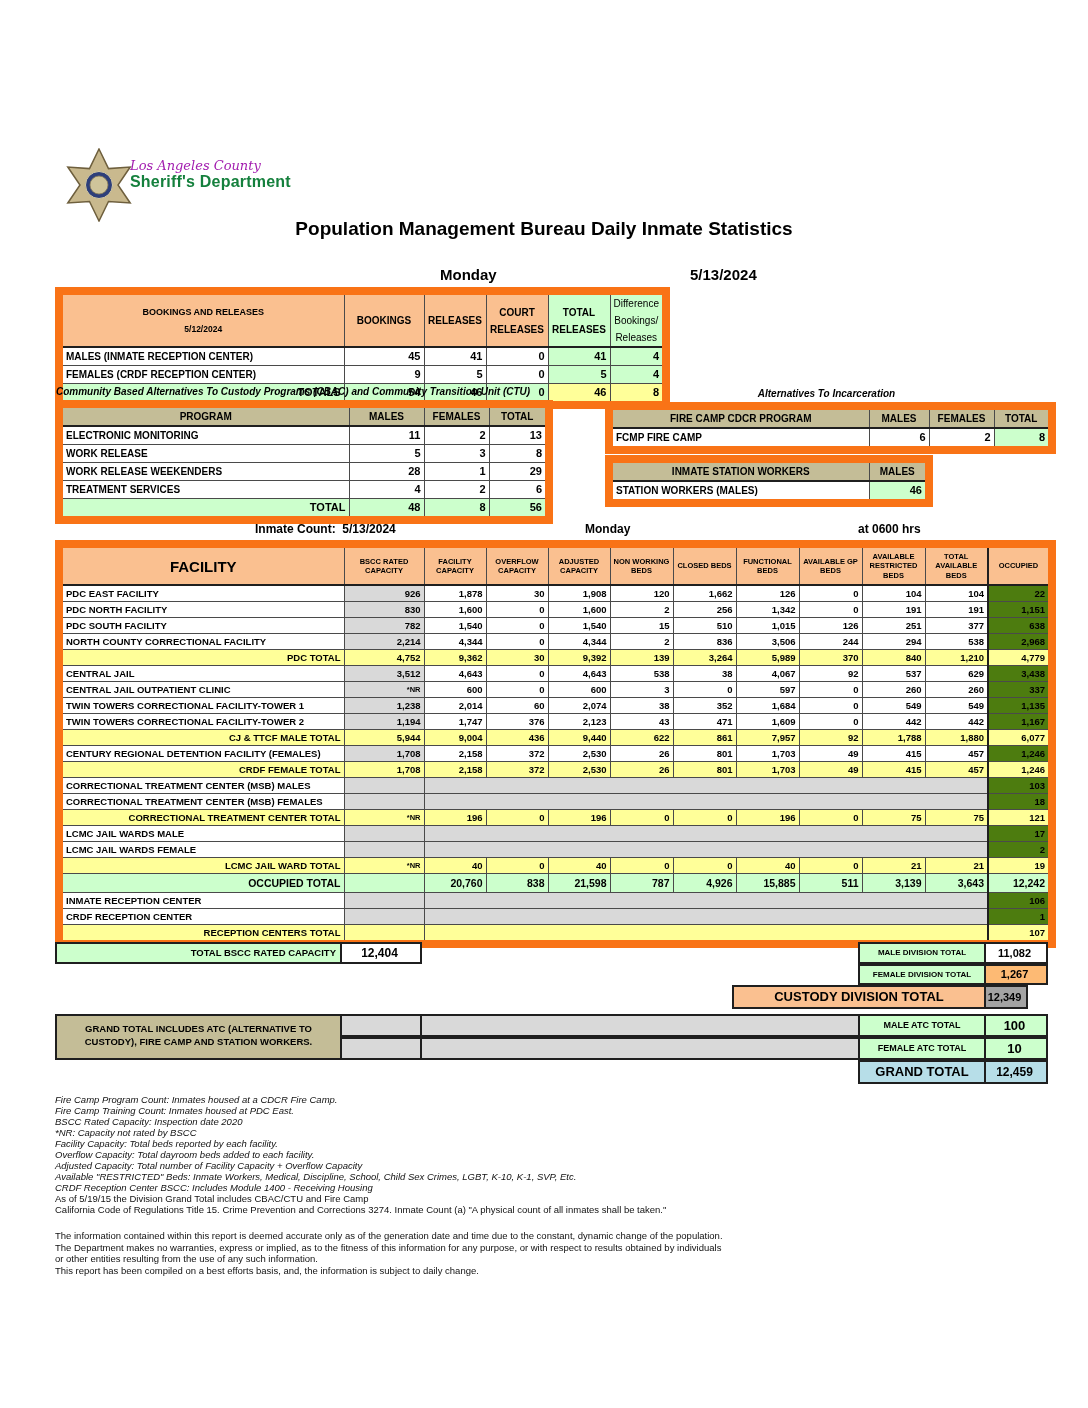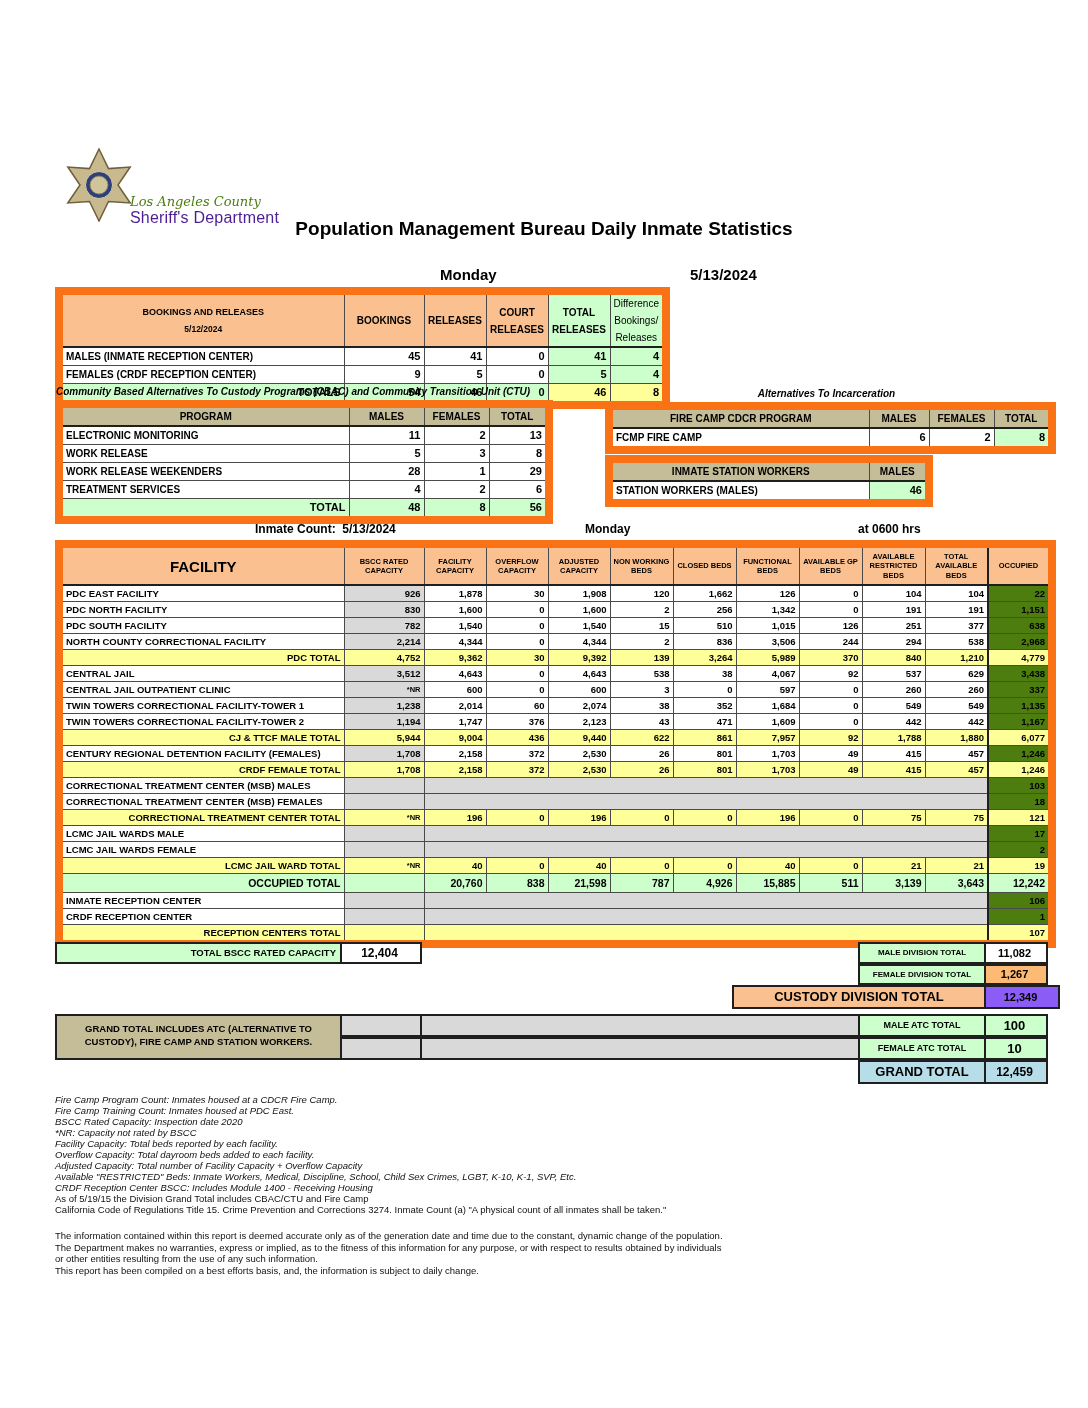--- a/index.html
+++ b/index.html
@@ -55,22 +55,22 @@
        font-weight:bold;overflow:hidden;white-space:nowrap;}
   .box.val{text-align:center;padding-right:3px;font-size:11px;}
   .box.small-lbl{text-align:center;font-size:8px;}
   .box.mid-lbl{text-align:center;font-size:9px;}
 
   
   .fn{font-size:9.5px;line-height:11px;white-space:nowrap;color:#111;}
   .fn.i{font-style:italic;}
   .disc{font-size:9.5px;line-height:11.5px;white-space:nowrap;color:#111;}
 
-  .logo-script{font-family:"DejaVu Serif",serif;font-style:italic;font-size:13px;color:#4d7c0f;margin-top:36px;}
-  .logo-dept{font-size:16px;font-weight:normal;letter-spacing:.2px;color:#4c1d95;}
+  .logo-script{font-family:"DejaVu Serif",serif;font-style:italic;font-size:13px;color:#a21caf;}
+  .logo-dept{font-size:16px;font-weight:bold;letter-spacing:.2px;color:#15803d;}
 </style>
 </head>
 <body>
 
 <div class="page">
 
   <div class="abs" style="left:62px;top:148px;width:74px;height:74px;">
     <svg width="74" height="74" viewBox="0 0 74 74">
       <polygon points="37,1 46.5,20.6 68.2,19 56,37 68.2,55 46.5,53.5 37,73 27.5,53.5 5.8,55 18,37 5.8,19 27.5,20.6" fill="#C9B98E" stroke="#6e5f3d" stroke-width="1.5"></polygon>
       <circle cx="37" cy="37" r="13.5" fill="#2e3f7a" stroke="#d8cda4" stroke-width="1"></circle>
@@ -533,21 +533,21 @@
   <div class="box c-green r" style="left:55px;top:942px;width:287px;height:22px;line-height:18px;font-size:9.5px;padding-right:4px;">TOTAL BSCC RATED CAPACITY</div>
   <div class="box val" style="left:340px;top:942px;width:82px;height:22px;line-height:18px;font-size:12px;background:#fff;">12,404</div>
 
   <div class="box c-green small-lbl" style="left:858px;top:942px;width:128px;height:22px;line-height:18px;">MALE DIVISION TOTAL</div>
   <div class="box val" style="left:984px;top:942px;width:64px;height:22px;line-height:18px;background:#fff;">11,082</div>
 
   <div class="box c-green small-lbl" style="left:858px;top:964px;width:128px;height:21px;line-height:17px;">FEMALE DIVISION TOTAL</div>
   <div class="box val" style="left:984px;top:964px;width:64px;height:21px;line-height:17px;background:#fdba74;">1,267</div>
 
   <div class="box c-orange" style="left:732px;top:985px;width:254px;height:24px;line-height:20px;text-align:center;font-size:13px;">CUSTODY DIVISION TOTAL</div>
-  <div class="box val" style="left:984px;top:985px;width:76px;height:24px;line-height:20px;background:#8b5cf6;">12,349</div>
+  <div class="box val" style="left:984px;top:985px;width:44px;height:24px;line-height:20px;background:#a3a3a3;">12,349</div>
 
   <div class="box c-khaki" style="left:55px;top:1014px;width:287px;height:46px;text-align:center;font-size:9.5px;line-height:1.35;white-space:pre-line;padding-top:7px;">GRAND TOTAL INCLUDES ATC (ALTERNATIVE TO
 CUSTODY), FIRE CAMP AND STATION WORKERS.</div>
   <div class="box c-gray" style="left:340px;top:1014px;width:82px;height:23px;"></div>
   <div class="box c-gray" style="left:420px;top:1014px;width:440px;height:23px;"></div>
   <div class="box c-gray" style="left:340px;top:1037px;width:82px;height:23px;"></div>
   <div class="box c-gray" style="left:420px;top:1037px;width:440px;height:23px;"></div>
 
   <div class="box c-green mid-lbl" style="left:858px;top:1014px;width:128px;height:23px;line-height:19px;">MALE ATC TOTAL</div>
   <div class="box c-green val" style="left:984px;top:1014px;width:64px;height:23px;line-height:19px;font-size:13px;">100</div>

